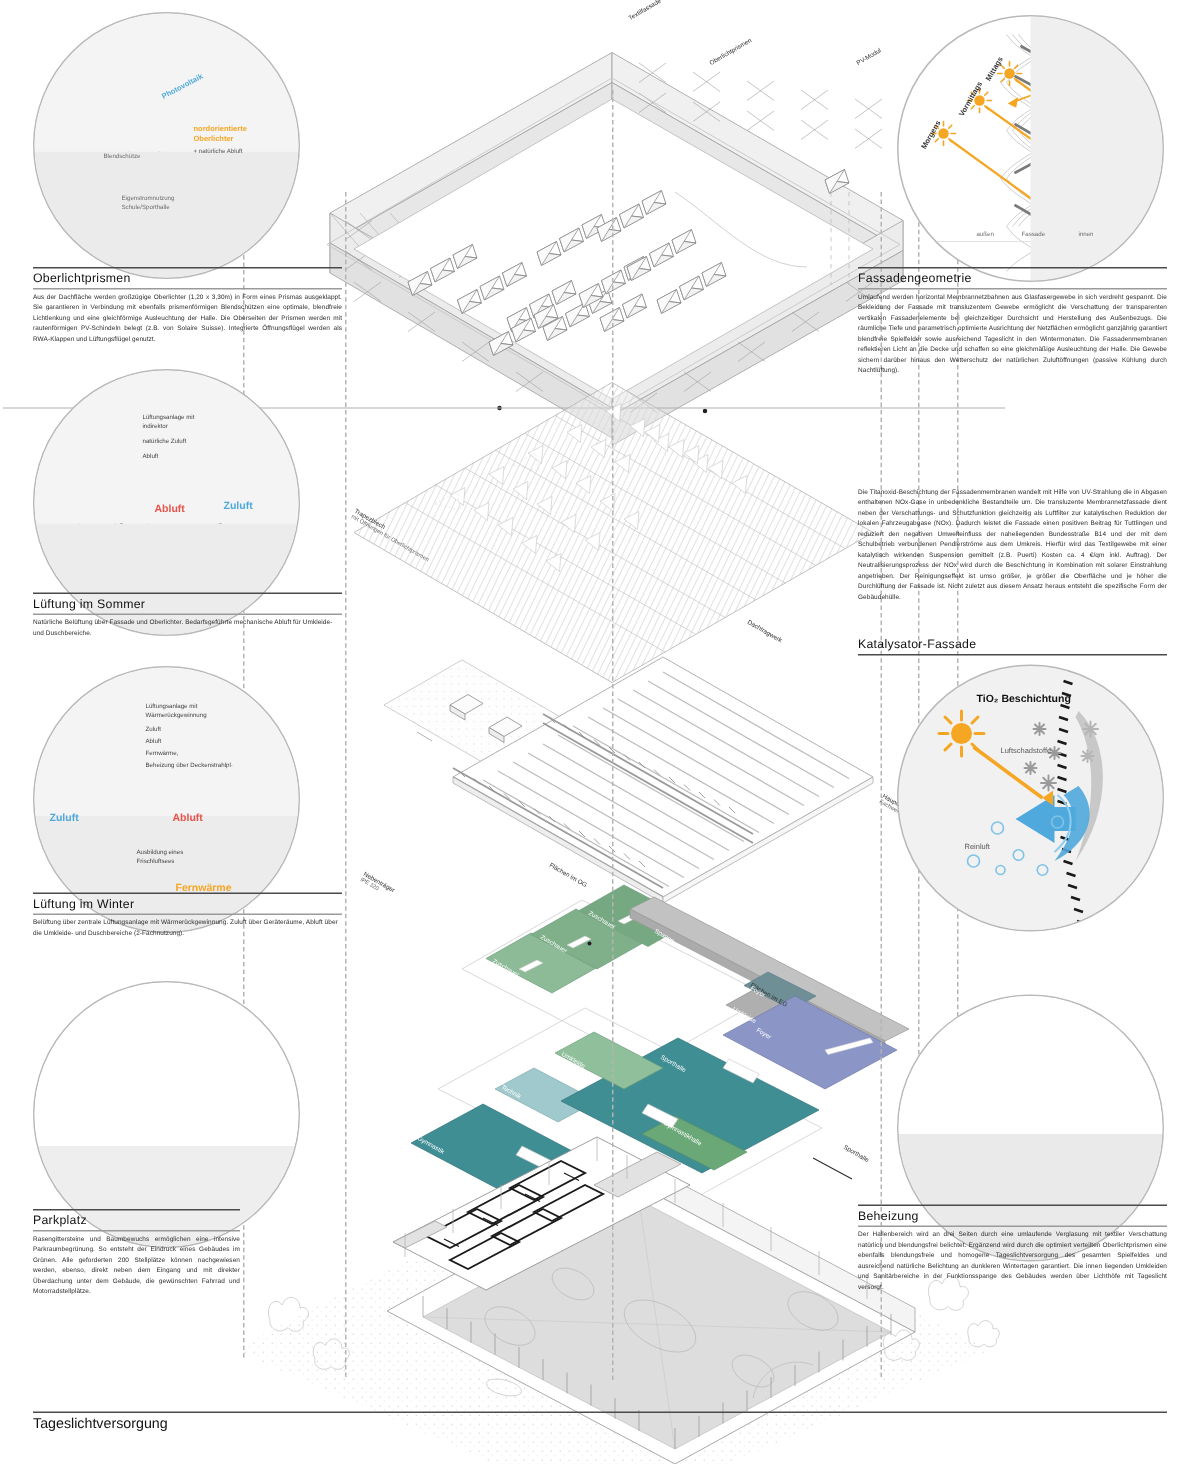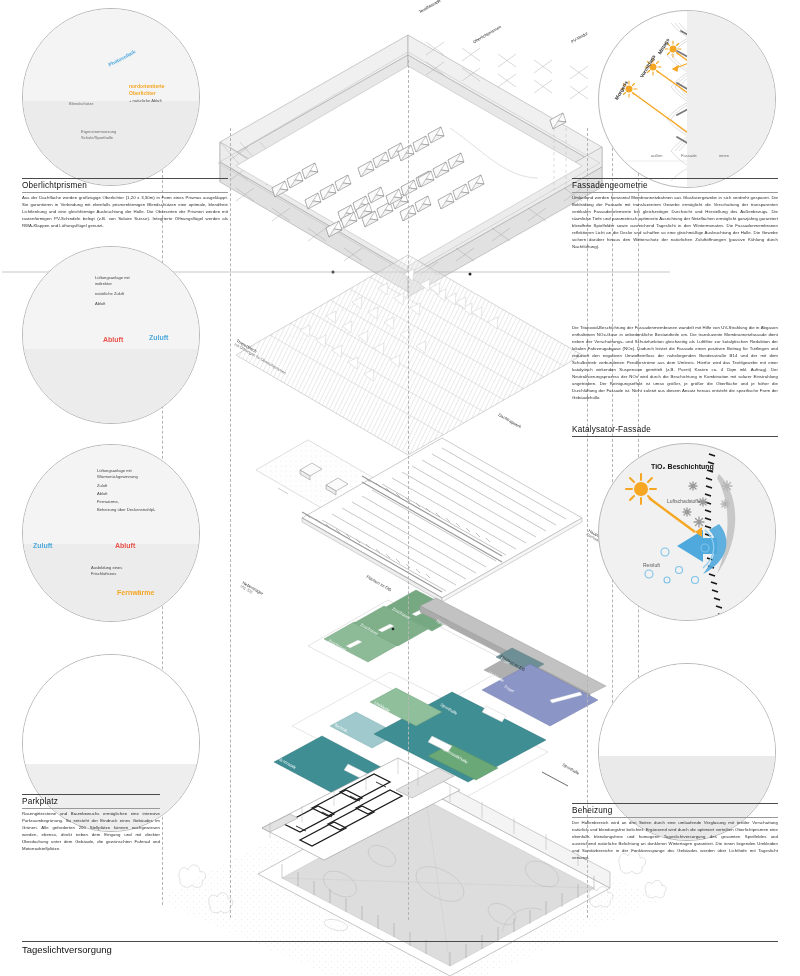--- a/index.html
+++ b/index.html
@@ -578,20 +578,26 @@
 
       <path d="M44,116 l3,0 l-1.5,3 Z" fill="#555"></path>
     </svg>
     <div class="dlabel" style="left:72px; top:28px; color:#444;">Lüftungsanlage mit</div>
     <div class="dlabel" style="left:72px; top:34px; color:#444;">indirektor</div>
     <div class="dlabel" style="left:72px; top:44px; color:#444;">natürliche Zuluft</div>
     <div class="dlabel" style="left:72px; top:54px; color:#444;">Abluft</div>
     <div class="dlabel big-blue" style="left:126px; top:86px; font-size:7px;">Zuluft</div>
     <div class="dlabel big-red" style="left:80px; top:88px; font-size:7px;">Abluft</div>
   </div>
+  <div style="position:absolute; left:22px; top:155px; width:206px;">
+    <div class="sec-rule"></div>
+    <div class="sec-title" style="padding-top:2px;">Lüftung im Sommer</div>
+    <div class="sec-rule-thin"></div>
+    <div class="cap-txt" style="padding-top:2.5px;">Natürliche Belüftung über Fassade und Oberlichter. Bedarfsgeführte mechanische Abluft für Umkleide- und Duschbereiche.</div>
+  </div>
 </div>
 
 <div class="circle-panel" style="left:0px; top:438px; width:232px; height:205px;">
   <div class="circ" style="left:22px; top:6px; width:178px; height:178px;">
     <div class="ground-hi" style="height:56%;"></div>
     <div class="ground" style="height:44%; background:#ececec;"></div>
     <svg width="178" height="178" viewBox="0 0 178 178">
 
       <circle cx="64" cy="28" r="3.6" fill="#E8524A" stroke="#b33" stroke-width=".5"></circle>
       <path d="M58,41 L68,41" stroke="#4FA9DD" stroke-width="1.1" stroke-dasharray="1.6 1.6"></path>
@@ -649,20 +655,26 @@
     <div class="dlabel" style="left:74px; top:38px; color:#444;">Zuluft</div>
     <div class="dlabel" style="left:74px; top:46px; color:#444;">Abluft</div>
     <div class="dlabel" style="left:74px; top:54px; color:#444;">Fernwärme,</div>
     <div class="dlabel" style="left:74px; top:62px; color:#444;">Beheizung über Deckenstrahlpl-</div>
     <div class="dlabel big-blue" style="left:10px; top:96px; font-size:7px;">Zuluft</div>
     <div class="dlabel big-red" style="left:92px; top:96px; font-size:7px;">Abluft</div>
     <div class="dlabel big-orange" style="left:94px; top:143px; font-size:7px;">Fernwärme</div>
     <div class="dlabel" style="left:68px; top:120px; color:#444;">Ausbildung eines</div>
     <div class="dlabel" style="left:68px; top:126px; color:#444;">Frischluftsees</div>
   </div>
+  <div style="position:absolute; left:22px; top:157px; width:206px;">
+    <div class="sec-rule"></div>
+    <div class="sec-title" style="padding-top:2px;">Lüftung im Winter</div>
+    <div class="sec-rule-thin"></div>
+    <div class="cap-txt" style="padding-top:2.5px;">Belüftung über zentrale Lüftungsanlage mit Wärmerückgewinnung. Zuluft über Geräteräume, Abluft über die Umkleide- und Duschbereiche (2-Fachnutzung).</div>
+  </div>
 </div>
 
 <div class="circle-panel" style="left:0px; top:650px; width:232px; height:250px;">
   <div class="circ" style="left:22px; top:4px; width:178px; height:178px;">
     <div class="ground-hi" style="height:62%; background:#ffffff;"></div>
     <div class="ground" style="height:38%; background:#eeeeee;"></div>
     <svg width="178" height="178" viewBox="0 0 178 178">
 
       <g stroke="#6FA95A" stroke-width="1" fill="none" stroke-linejoin="round">
         <path d="M44,4 L46,16 L42,22 L48,28 L44,40 L50,50 L46,62 L52,72 L48,86 L54,96"></path>
@@ -705,21 +717,21 @@
         <rect x="134" y="96" width="5" height="8"></rect>
             <rect x="142" y="96" width="5" height="8"></rect>
         <rect x="150" y="96" width="5" height="8"></rect>
             <rect x="158" y="96" width="5" height="8"></rect>
       </g>
 
       <path d="M4,101 L58,101" stroke="#8a8a8a" stroke-width=".6"></path>
       <path d="M4,104 L58,104" stroke="#8a8a8a" stroke-width=".6"></path>
     </svg>
   </div>
-  <div style="position:absolute; left:22px; top:144px; width:138px;">
+  <div style="position:absolute; left:22px; top:156px; width:138px;">
     <div class="sec-rule"></div>
     <div class="sec-title" style="padding-top:2px;">Parkplatz</div>
     <div class="sec-rule-thin"></div>
     <div class="body-txt" style="padding-top:2.5px;">Rasengittersteine und Baumbewuchs ermöglichen eine intensive Parkraumbegrünung. So entsteht der Eindruck eines Gebäudes im Grünen. Alle geforderten 200 Stellplätze können nachgewiesen werden, ebenso, direkt neben dem Eingang und mit direkter Überdachung unter dem Gebäude, die gewünschten Fahrrad und Motorradstellplätze.</div>
   </div>
 </div>
 
 <div class="circle-panel right" style="left:568px; top:0px; width:232px; height:320px;">
   <div class="circ" style="left:30px; top:10px; width:178px; height:178px;">
     <div style="position:absolute; left:50%; top:0; right:0; bottom:0; background:#efefef;"></div>

